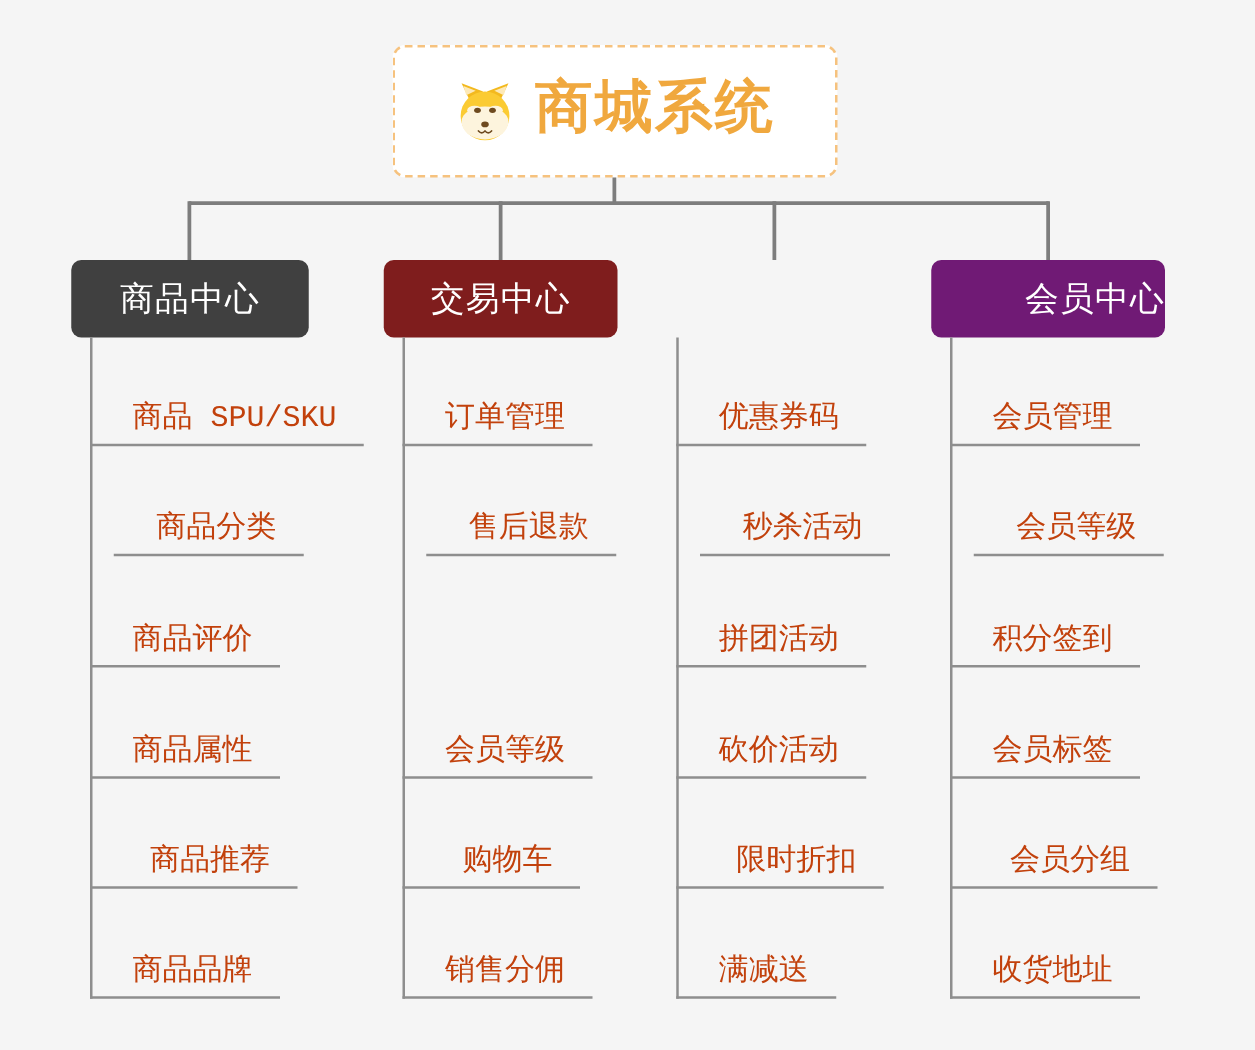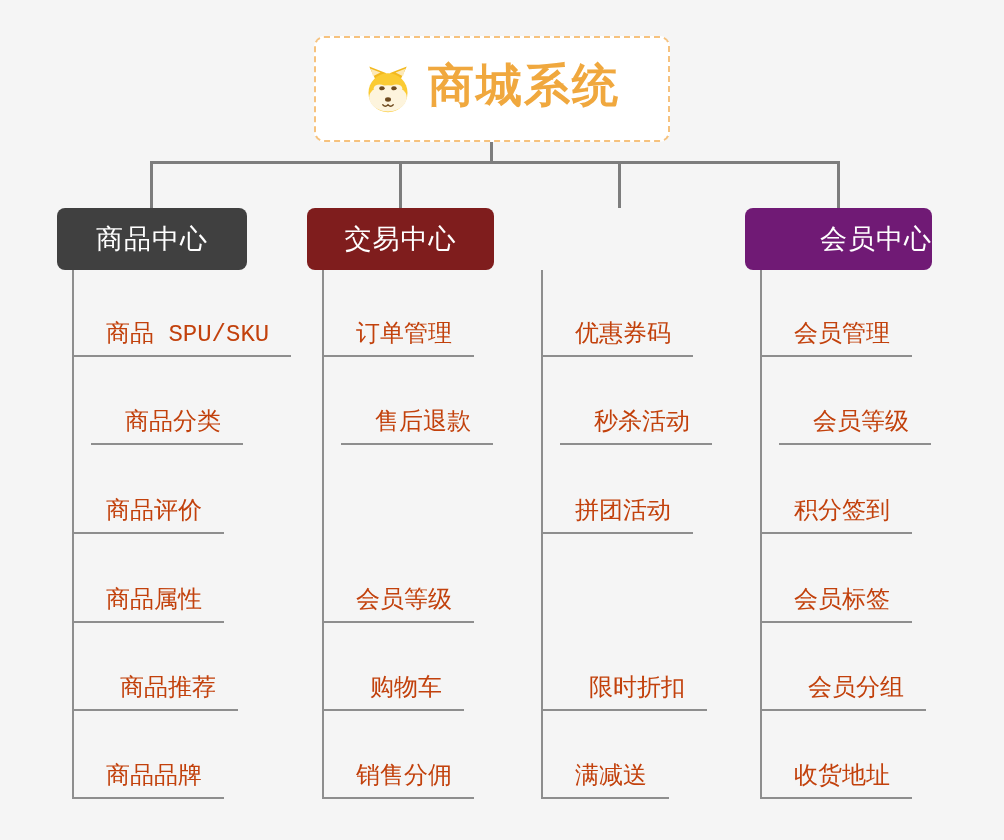--- a/index.html
+++ b/index.html
@@ -107,20 +107,21 @@
     <div class="leaf leaf-4">购物车</div>
     <div class="leaf leaf-5">销售分佣</div>
   </div>
 
   <div class="branch branch-2">
     <div class="drop"></div>
     <div class="spine"></div>
     <div class="leaf leaf-0">优惠券码</div>
     <div class="leaf leaf-1">秒杀活动</div>
     <div class="leaf leaf-2">拼团活动</div>
+    <div class="leaf leaf-3">砍价活动</div>
     <div class="leaf leaf-4">限时折扣</div>
     <div class="leaf leaf-5">满减送</div>
   </div>
 
   <div class="branch branch-3">
     <div class="drop"></div>
     <div class="branch-header" style="background-color: #701a75; justify-content: flex-end;">
       <span>会员中心</span>
     </div>
     <div class="spine"></div>

